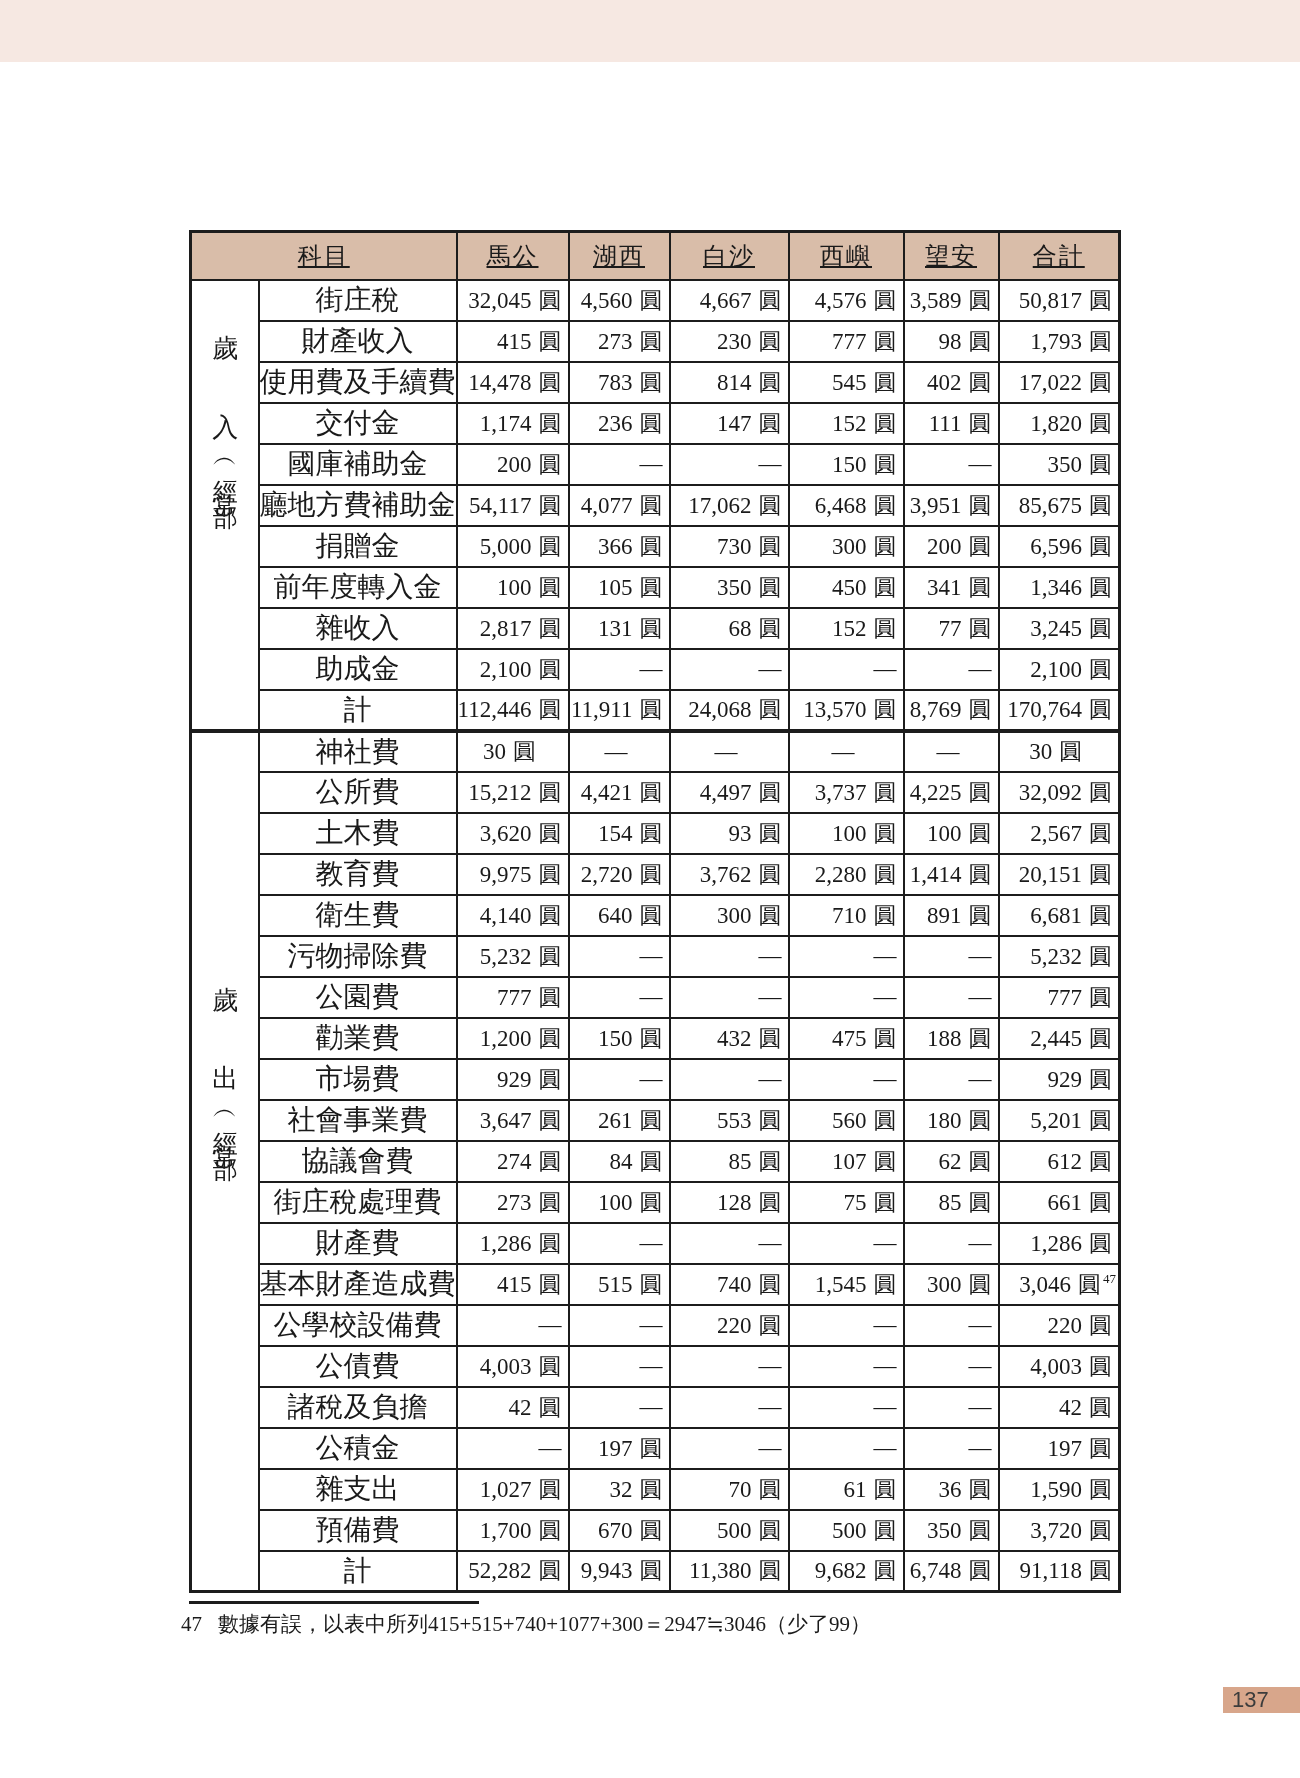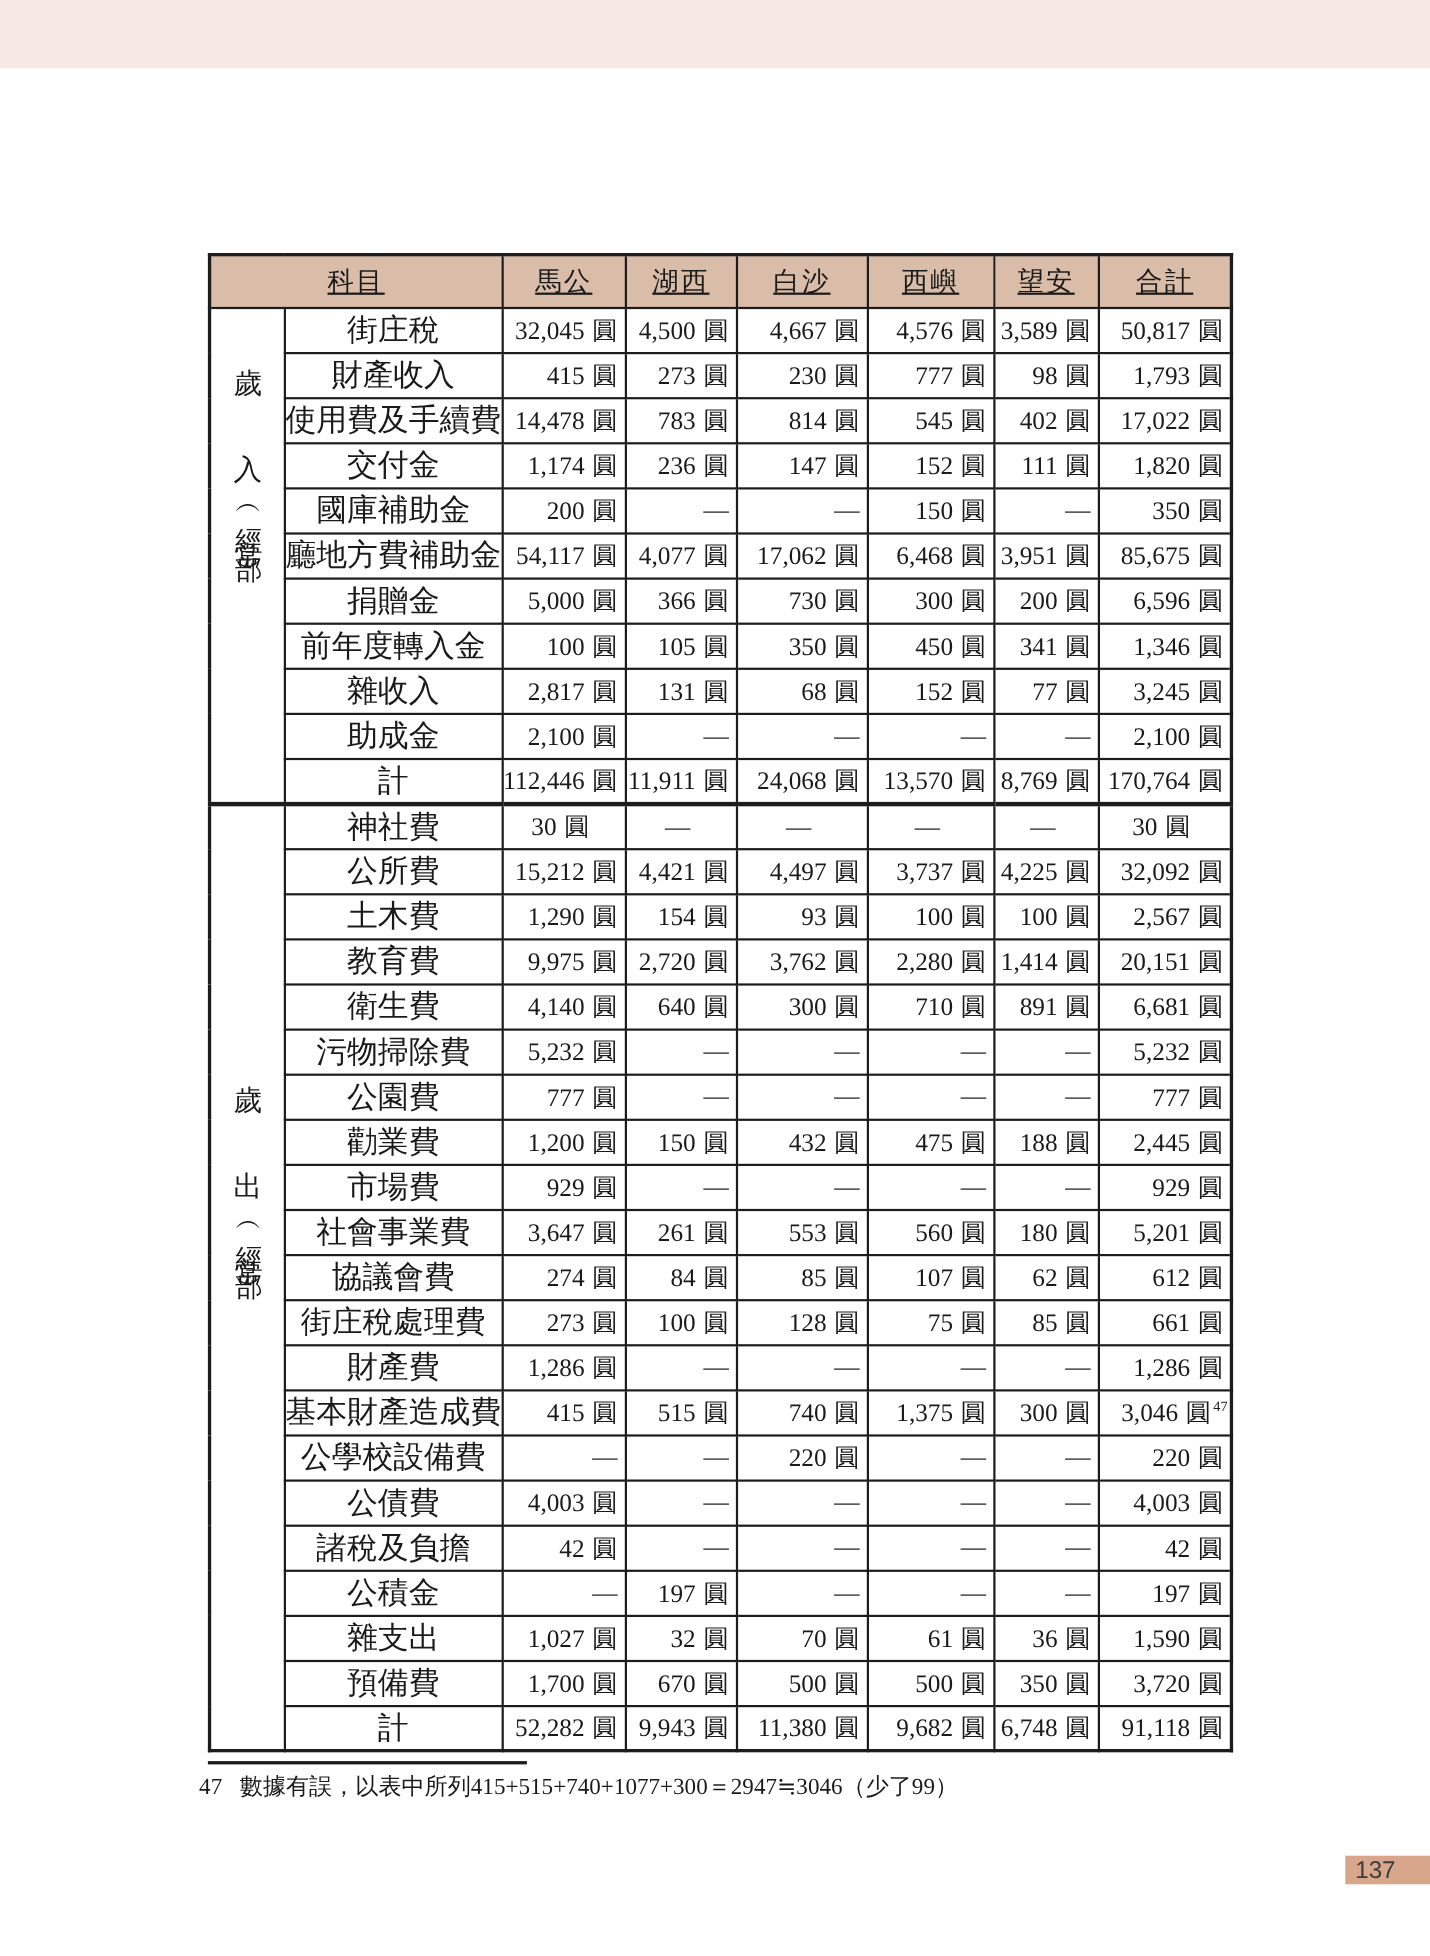--- a/index.html
+++ b/index.html
@@ -106,21 +106,21 @@
           <th>西嶼</th>
           <th>望安</th>
           <th>合計</th>
         </tr>
     </thead>
     <tbody id="table-body">
         <tr>
           <td rowspan="11" class="section-cell sec-0"><div class="vtext"><span class="g1">歲</span><span class="g2">入</span><span class="pgroup">（經常部）</span></div></td>
           <td class="subject">街庄稅</td>
           <td class="val"><span class="num">32,045</span><span class="yen">圓</span></td>
-          <td class="val"><span class="num">4,500</span><span class="yen">圓</span></td>
+          <td class="val"><span class="num">4,560</span><span class="yen">圓</span></td>
           <td class="val"><span class="num">4,667</span><span class="yen">圓</span></td>
           <td class="val"><span class="num">4,576</span><span class="yen">圓</span></td>
           <td class="val"><span class="num">3,589</span><span class="yen">圓</span></td>
           <td class="val"><span class="num">50,817</span><span class="yen">圓</span></td>
         </tr>
         <tr>
           <td class="subject">財產收入</td>
           <td class="val"><span class="num">415</span><span class="yen">圓</span></td>
           <td class="val"><span class="num">273</span><span class="yen">圓</span></td>
           <td class="val"><span class="num">230</span><span class="yen">圓</span></td>
@@ -223,21 +223,21 @@
           <td class="subject">公所費</td>
           <td class="val"><span class="num">15,212</span><span class="yen">圓</span></td>
           <td class="val"><span class="num">4,421</span><span class="yen">圓</span></td>
           <td class="val"><span class="num">4,497</span><span class="yen">圓</span></td>
           <td class="val"><span class="num">3,737</span><span class="yen">圓</span></td>
           <td class="val"><span class="num">4,225</span><span class="yen">圓</span></td>
           <td class="val"><span class="num">32,092</span><span class="yen">圓</span></td>
         </tr>
         <tr>
           <td class="subject">土木費</td>
-          <td class="val"><span class="num">1,290</span><span class="yen">圓</span></td>
+          <td class="val"><span class="num">3,620</span><span class="yen">圓</span></td>
           <td class="val"><span class="num">154</span><span class="yen">圓</span></td>
           <td class="val"><span class="num">93</span><span class="yen">圓</span></td>
           <td class="val"><span class="num">100</span><span class="yen">圓</span></td>
           <td class="val"><span class="num">100</span><span class="yen">圓</span></td>
           <td class="val"><span class="num">2,567</span><span class="yen">圓</span></td>
         </tr>
         <tr>
           <td class="subject">教育費</td>
           <td class="val"><span class="num">9,975</span><span class="yen">圓</span></td>
           <td class="val"><span class="num">2,720</span><span class="yen">圓</span></td>
@@ -325,21 +325,21 @@
           <td class="val"><span class="dash">—</span></td>
           <td class="val"><span class="dash">—</span></td>
           <td class="val"><span class="dash">—</span></td>
           <td class="val"><span class="num">1,286</span><span class="yen">圓</span></td>
         </tr>
         <tr>
           <td class="subject">基本財產造成費</td>
           <td class="val"><span class="num">415</span><span class="yen">圓</span></td>
           <td class="val"><span class="num">515</span><span class="yen">圓</span></td>
           <td class="val"><span class="num">740</span><span class="yen">圓</span></td>
-          <td class="val"><span class="num">1,375</span><span class="yen">圓</span></td>
+          <td class="val"><span class="num">1,545</span><span class="yen">圓</span></td>
           <td class="val"><span class="num">300</span><span class="yen">圓</span></td>
           <td class="val has-fn"><span class="num">3,046</span><span class="yen">圓</span><sup class="fn">47</sup></td>
         </tr>
         <tr>
           <td class="subject">公學校設備費</td>
           <td class="val"><span class="dash">—</span></td>
           <td class="val"><span class="dash">—</span></td>
           <td class="val"><span class="num">220</span><span class="yen">圓</span></td>
           <td class="val"><span class="dash">—</span></td>
           <td class="val"><span class="dash">—</span></td>

